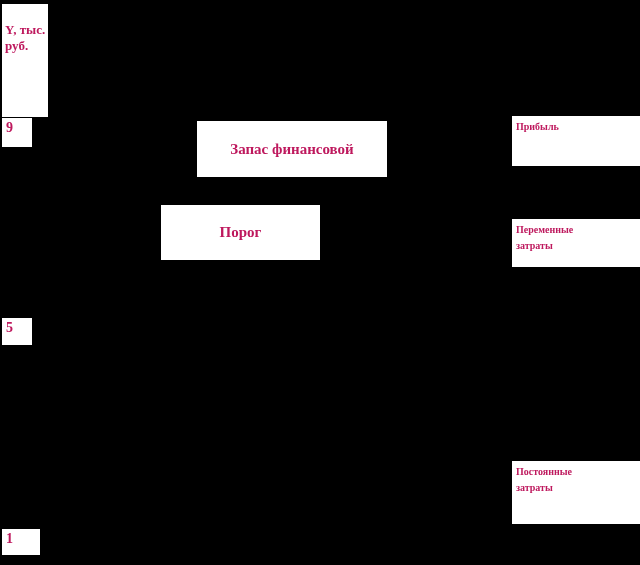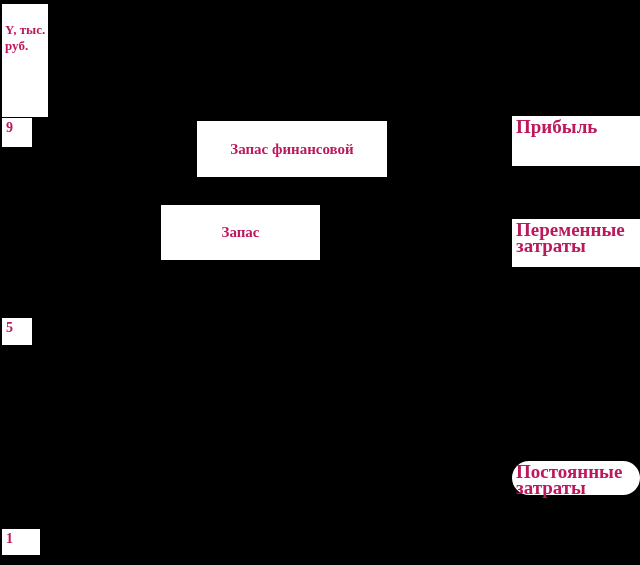--- a/index.html
+++ b/index.html
@@ -49,26 +49,26 @@
     border: 1px solid #000;
   }
   .zapas { left: 196px; top: 120px; width: 192px; height: 58px; }
   .porog { left: 160px; top: 204px; width: 161px; height: 57px; }
 
   
   .rlabel {
     left: 512px;
     width: 128px;
     padding: 3px 2px 0 4px;
-    font-size: 19px;
+    font-size: 10px;
     line-height: 16px;
   }
   .pribyl      { top: 116px; height: 50px; }
   .peremennye  { top: 219px; height: 48px; }
-  .postoyannye { top: 461px; height: 34px; border-radius: 20px; }
+  .postoyannye { top: 461px; height: 63px; }
 </style>
 </head>
 <body>
 
 <div class="canvas">
 
   <div class="wbox y-unit">
     <div>Y, тыс.</div>
     <div>руб.</div>
   </div>
@@ -81,21 +81,21 @@
   </div>
   <div class="wbox tick tick-1">
     <span>1</span>
   </div>
 
   <div class="wbox callout zapas">
     <div>Запас финансовой</div>
   </div>
 
   <div class="wbox callout porog">
-    <div>Запас</div>
+    <div>Порог</div>
   </div>
 
   <div class="wbox rlabel pribyl">
     <div>Прибыль</div>
   </div>
 
   <div class="wbox rlabel peremennye">
     <div>Переменные</div>
     <div>затраты</div>
   </div>

